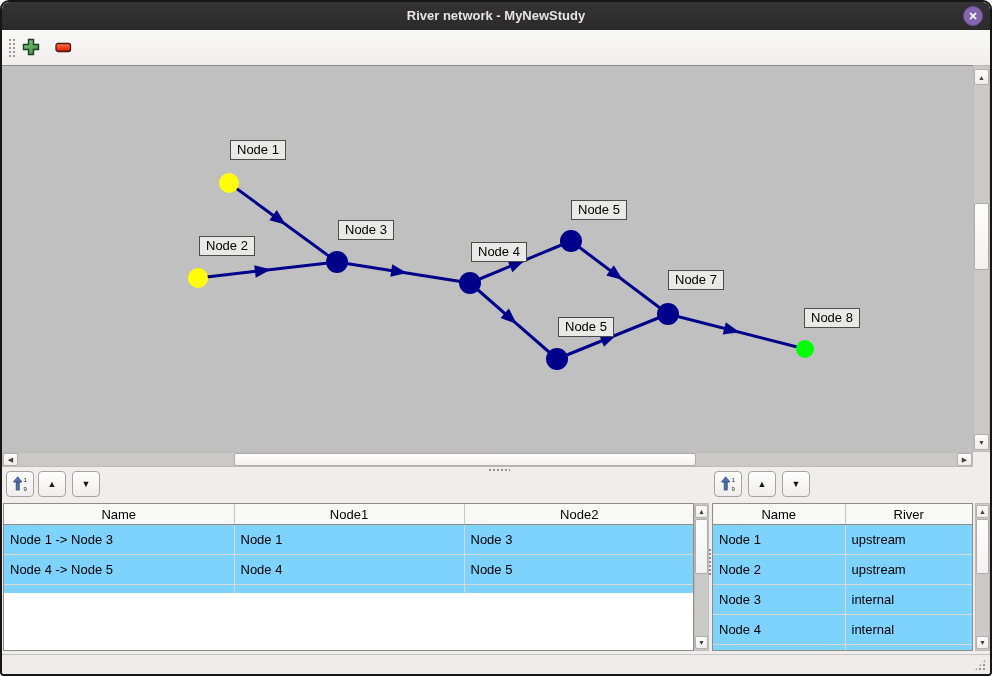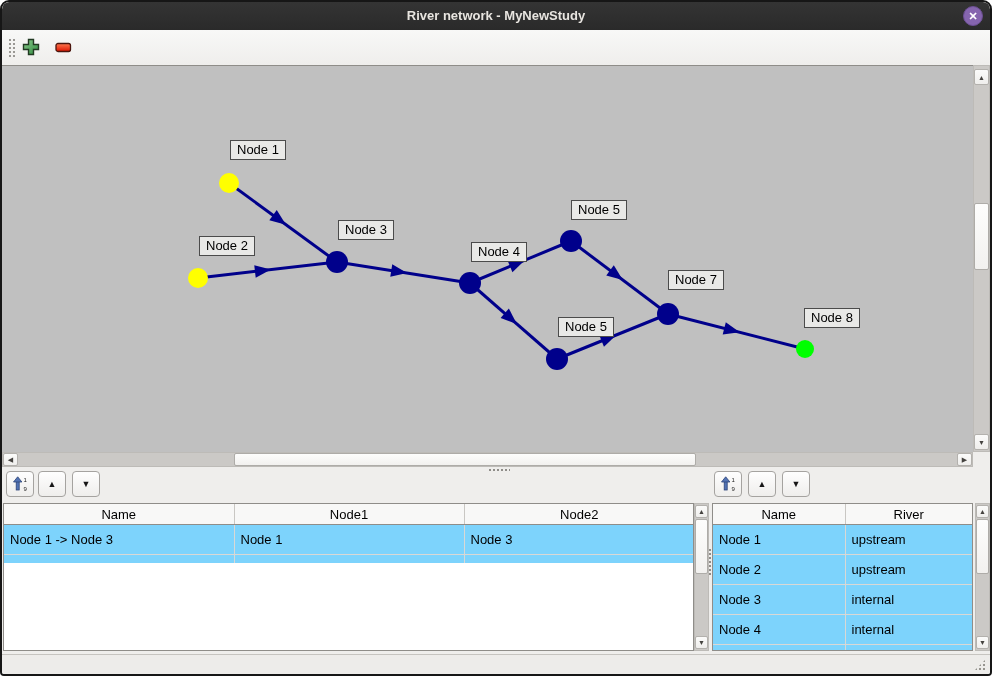--- a/index.html
+++ b/index.html
@@ -205,20 +205,25 @@
             <th>Node1</th>
             <th>Node2</th>
           </tr>
         </thead>
       <tbody>
           <tr>
             <td>Node 1 -&gt; Node 3</td>
             <td>Node 1</td>
             <td>Node 3</td>
           </tr>
+          <tr>
+            <td>Node 4 -&gt; Node 5</td>
+            <td>Node 4</td>
+            <td>Node 5</td>
+          </tr>
           <tr class="partial">
             <td></td>
             <td></td>
             <td></td>
           </tr>
         </tbody>
     </table>
   </div>
 
   <div class="sb" style="left:692px;top:501px;width:15px;height:148px;">

